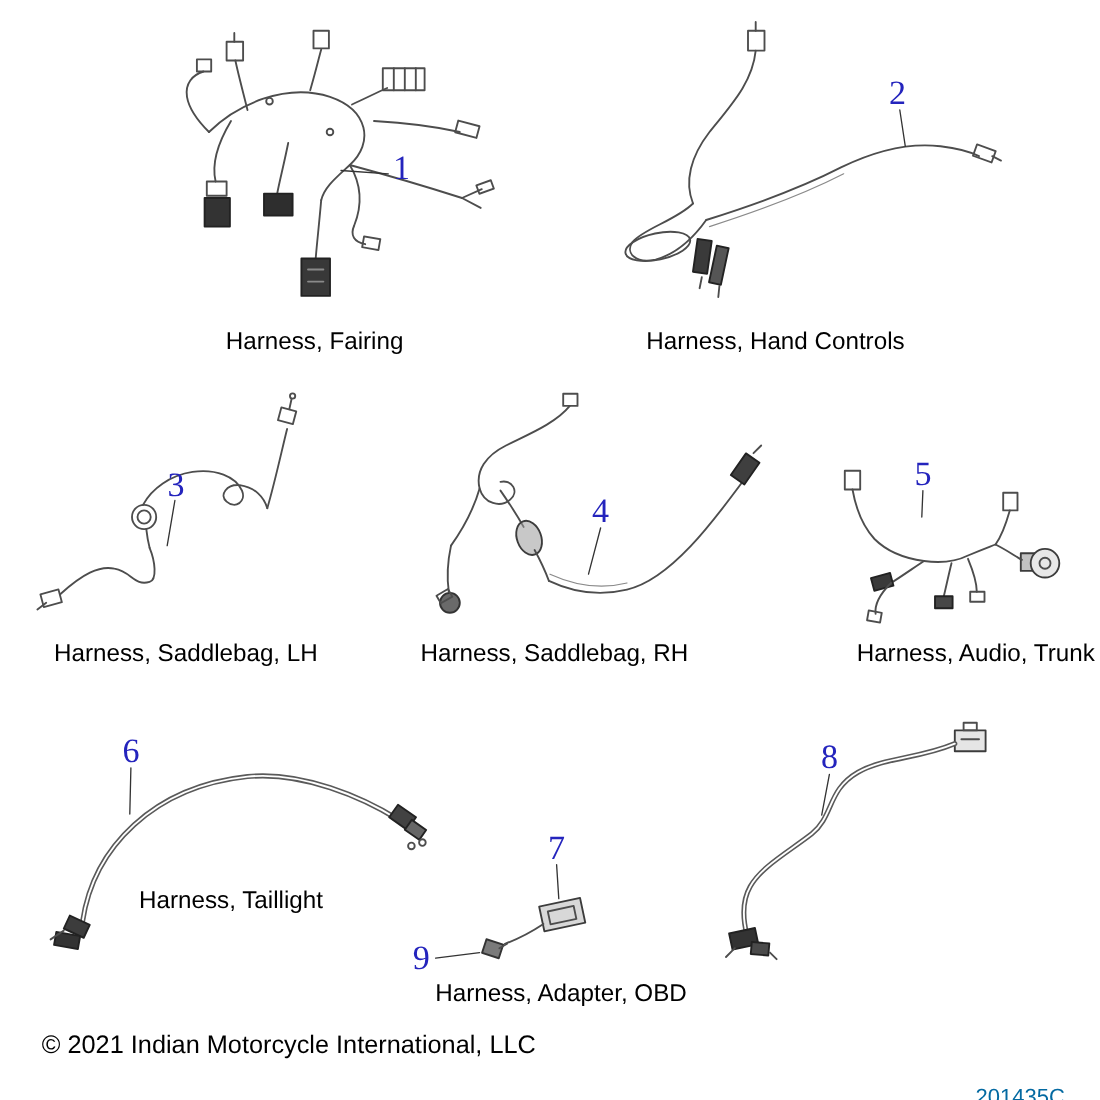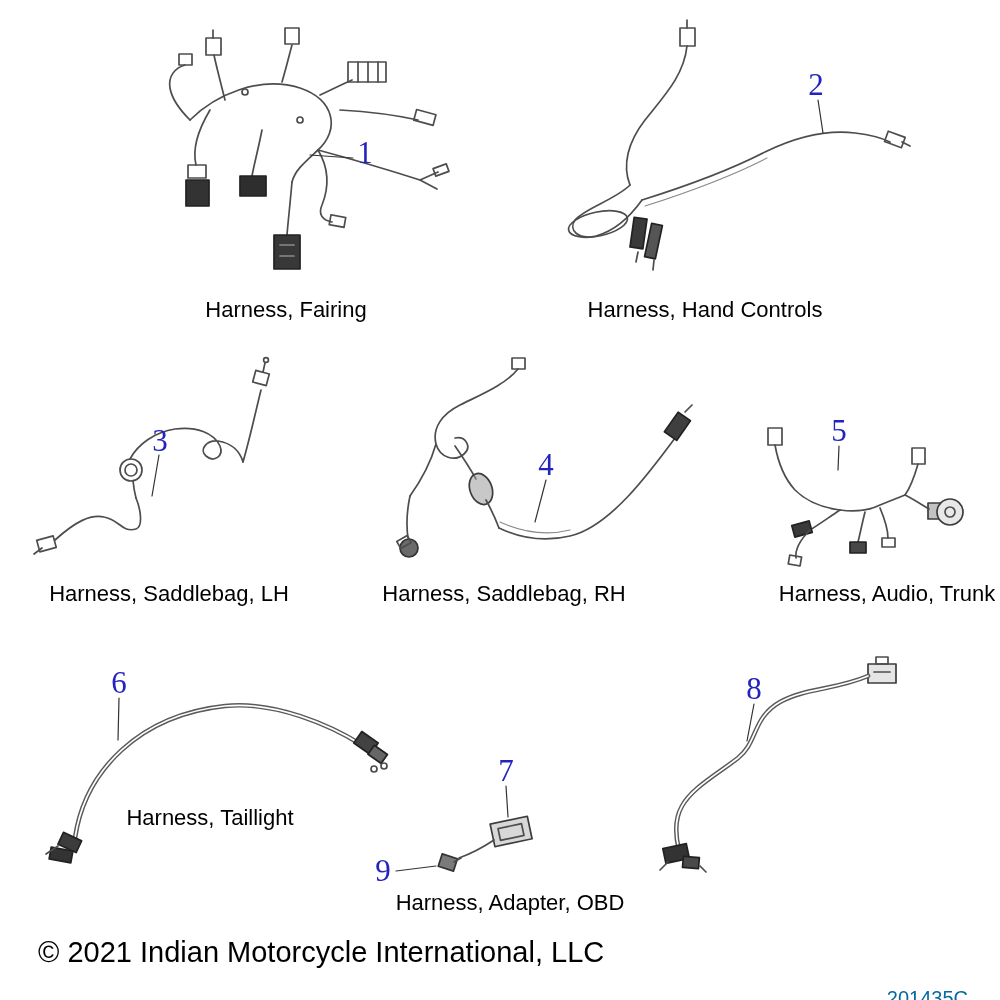--- a/index.html
+++ b/index.html
@@ -24,21 +24,21 @@
   .hlabel{
     position:absolute;
     transform:translateX(-50%);
     font-size:22px;
     color:#000000;
     white-space:nowrap;
   }
   .copyright{
     position:absolute;
     left:38px;top:936px;
-    font-size:29px;
+    font-size:23px;
     color:#000000;
     white-space:nowrap;
   }
   .drawing-number{
     position:absolute;
     right:32px;top:987px;
     font-size:20px;
     color:#0369a1;
   }
 </style>

